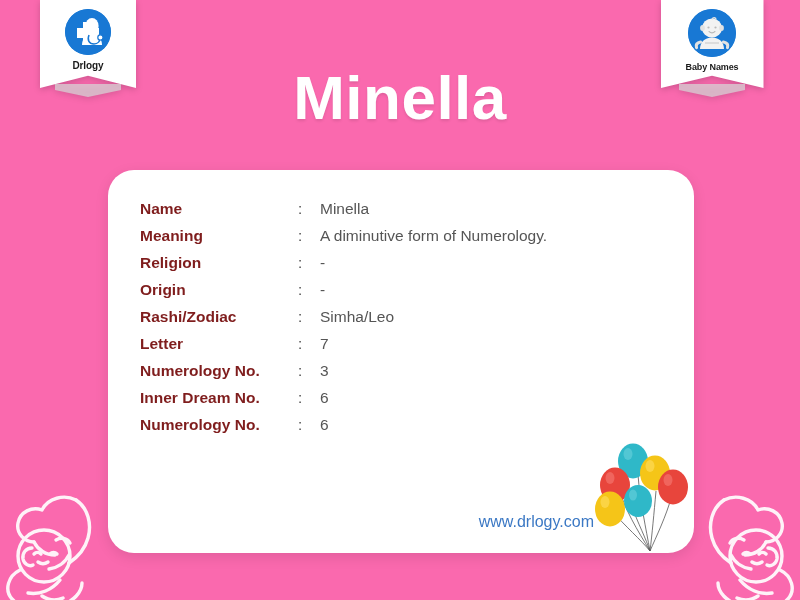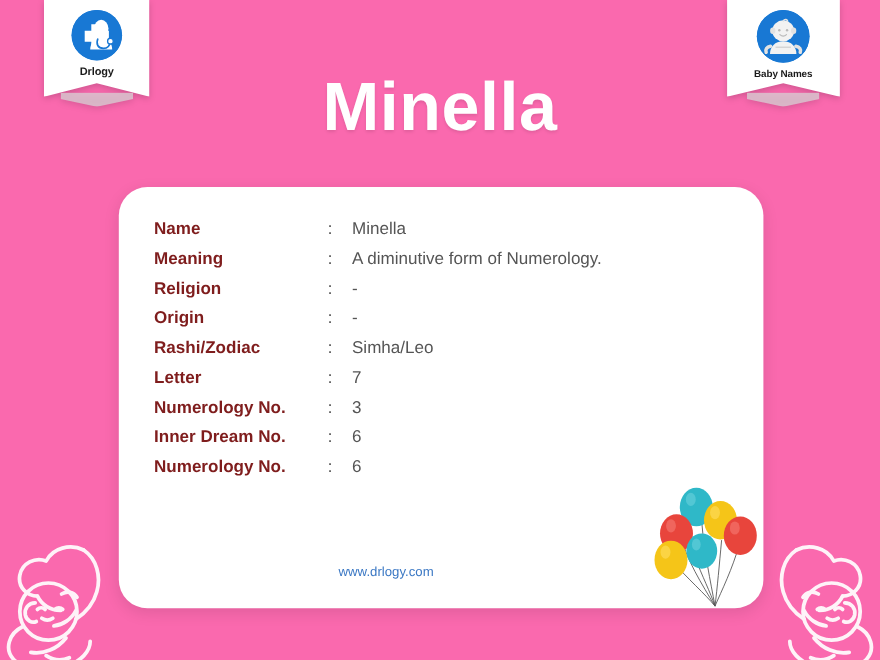--- a/index.html
+++ b/index.html
@@ -72,21 +72,21 @@
   #info-table td { padding:0; height:27px; vertical-align:middle; }
   td.lbl {
     font-size:15.5px; font-weight:bold; color:#7f1d1d;
     white-space:nowrap; width:158px;
   }
   td.sep { font-size:15px; color:#4a4a4a; width:22px; }
   td.val { font-size:15.5px; color:#555555; white-space:nowrap; }
 
   #site-url {
     position:absolute; left:0; top:343px; width:486px;
-    text-align:center; font-size:12px; color:#3b78c4;
+    text-align:right; font-size:16px; color:#3b78c4;
   }
 
   
   #balloons { position:absolute; right:-4px; bottom:-4px; width:104px; height:118px; }
 </style>
 </head>
 <body>
 
 <div id="stage">
 

